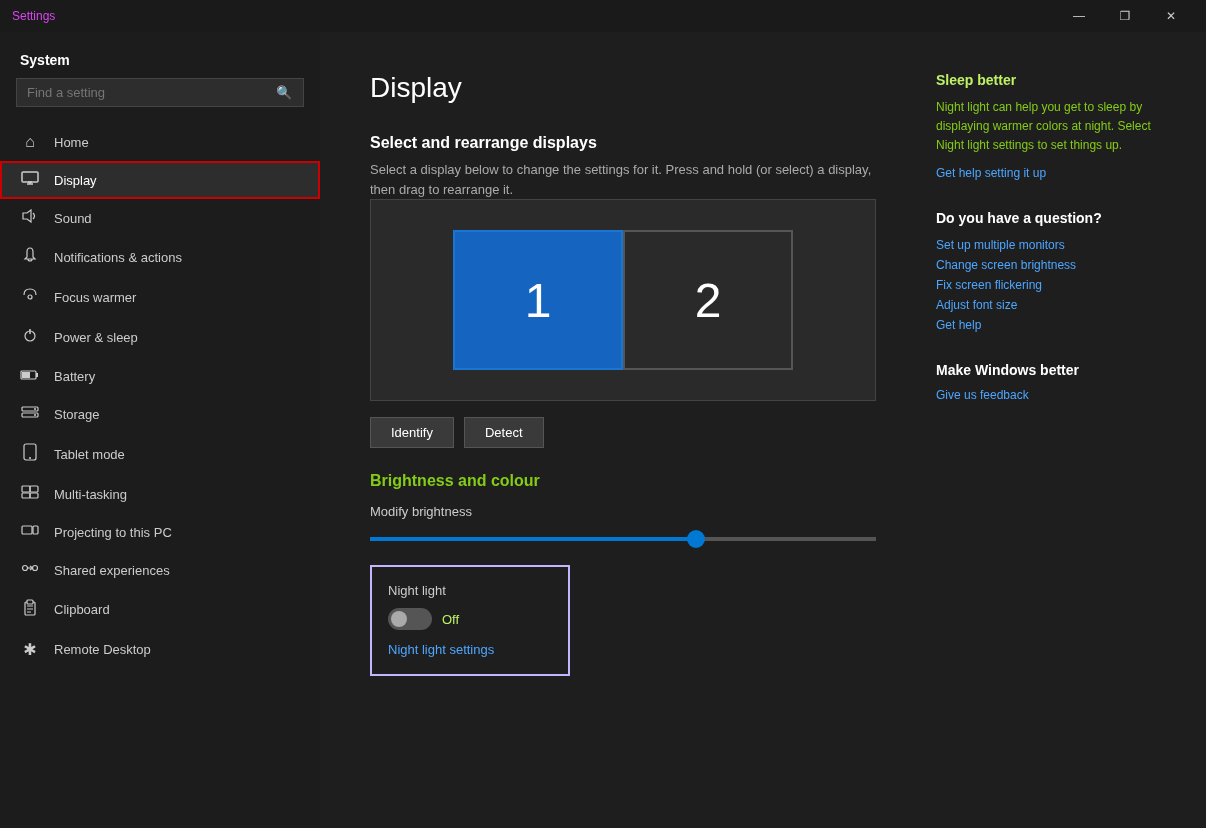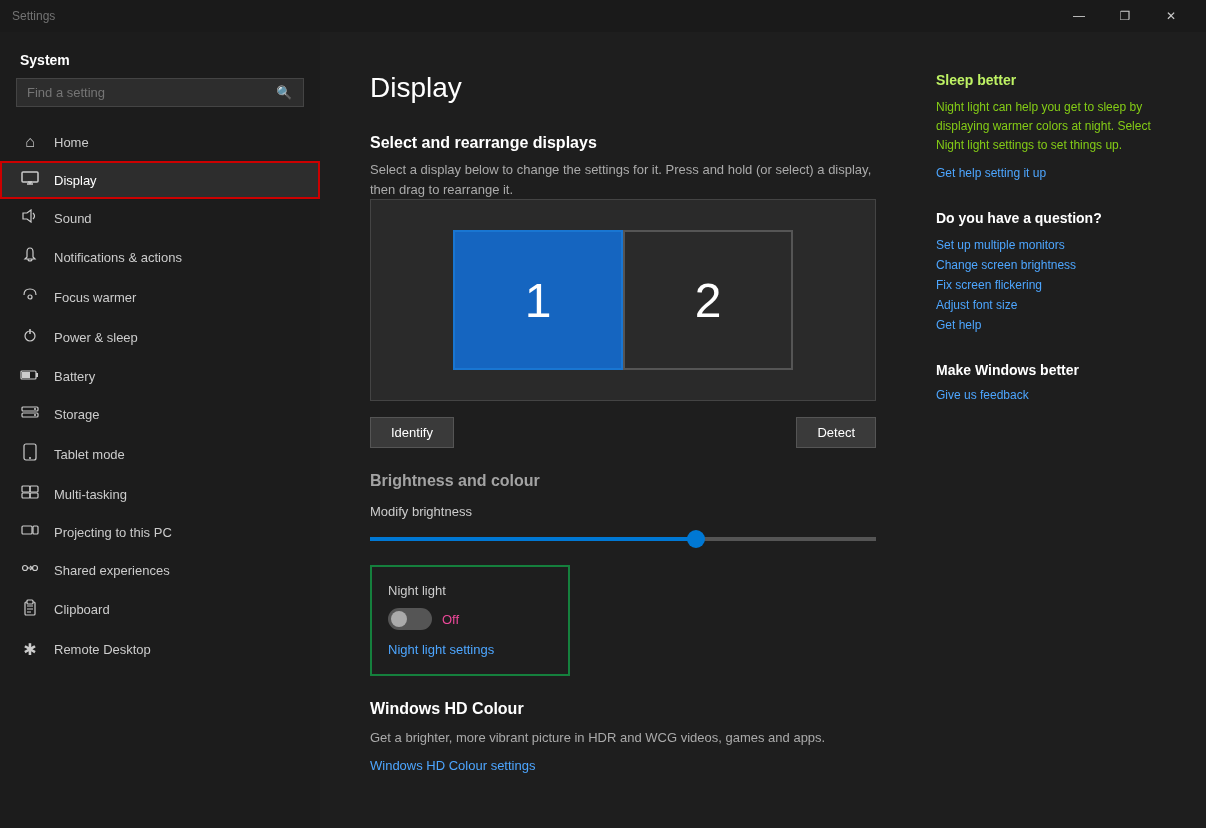--- a/index.html
+++ b/index.html
@@ -19,21 +19,21 @@
       background: #1a1a1a;
       height: 32px;
       display: flex;
       align-items: center;
       padding: 0 12px;
       justify-content: space-between;
       flex-shrink: 0;
     }
     .titlebar-title {
       font-size: 12px;
-      color: #737373;
+      color: #d946ef;
     }
     .titlebar-controls {
       display: flex;
       gap: 0;
     }
     .titlebar-btn {
       width: 46px;
       height: 32px;
       display: flex;
       align-items: center;
@@ -182,41 +182,41 @@
     .monitor-2 {
       width: 170px;
       height: 140px;
       background: #2a2a2a;
       border: 2px solid #555;
     }
 
     .monitor-buttons {
       display: flex;
       gap: 10px;
-      justify-content: space-between;
+      justify-content: flex-start;
       margin-bottom: 18px;
     }
 
     .btn-secondary {
       background: #3a3a3a;
       border: 1px solid #555;
       color: #ffffff;
       padding: 7px 20px;
       font-size: 13px;
       cursor: pointer;
     }
 
     .brightness-section {
       margin-bottom: 20px;
     }
 
     .brightness-title {
       font-size: 16px;
       font-weight: 600;
-      color: #a3a3a3;
+      color: #84cc16;
       margin-bottom: 14px;
       margin-top: 24px;
     }
 
     .slider-label {
       font-size: 13px;
       color: #cccccc;
       margin-bottom: 8px;
     }
 
@@ -236,21 +236,21 @@
       -webkit-appearance: none;
       width: 18px;
       height: 18px;
       background: #0078d4;
       border-radius: 50%;
       cursor: pointer;
     }
 
     
     .night-light-box {
-      border: 2px solid #15803d;
+      border: 2px solid #c4b5fd;
       padding: 16px;
       margin-bottom: 24px;
       background: #1e1e1e;
       display: inline-block;
       min-width: 200px;
     }
 
     .night-light-title {
       font-size: 13px;
       color: #cccccc;
@@ -278,21 +278,21 @@
       left: 3px;
       top: 3px;
       width: 16px;
       height: 16px;
       background: #aaa;
       border-radius: 50%;
     }
 
     .toggle-label {
       font-size: 13px;
-      color: #ec4899;
+      color: #bef264;
     }
 
     .night-light-link {
       color: #4da6ff;
       font-size: 13px;
       cursor: pointer;
       text-decoration: none;
     }
 
     .hd-colour-section {}
@@ -570,25 +570,20 @@
         <div class="toggle-row">
           <div class="toggle">
             <div class="toggle-knob"></div>
           </div>
           <span class="toggle-label">Off</span>
         </div>
         <a class="night-light-link">Night light settings</a>
       </div>
 
       
-      <div class="hd-colour-section">
-        <div class="hd-title">Windows HD Colour</div>
-        <div class="hd-desc">Get a brighter, more vibrant picture in HDR and WCG videos, games and apps.</div>
-        <a class="night-light-link">Windows HD Colour settings</a>
-      </div>
     </div>
 
     <div class="right-panel">
 
       <div class="tip-section">
         <div class="tip-title">Sleep better</div>
         <div class="tip-desc">Night light can help you get to sleep by displaying warmer colors at night. Select Night light settings to set things up.</div>
         <a class="tip-link">Get help setting it up</a>
       </div>
 

